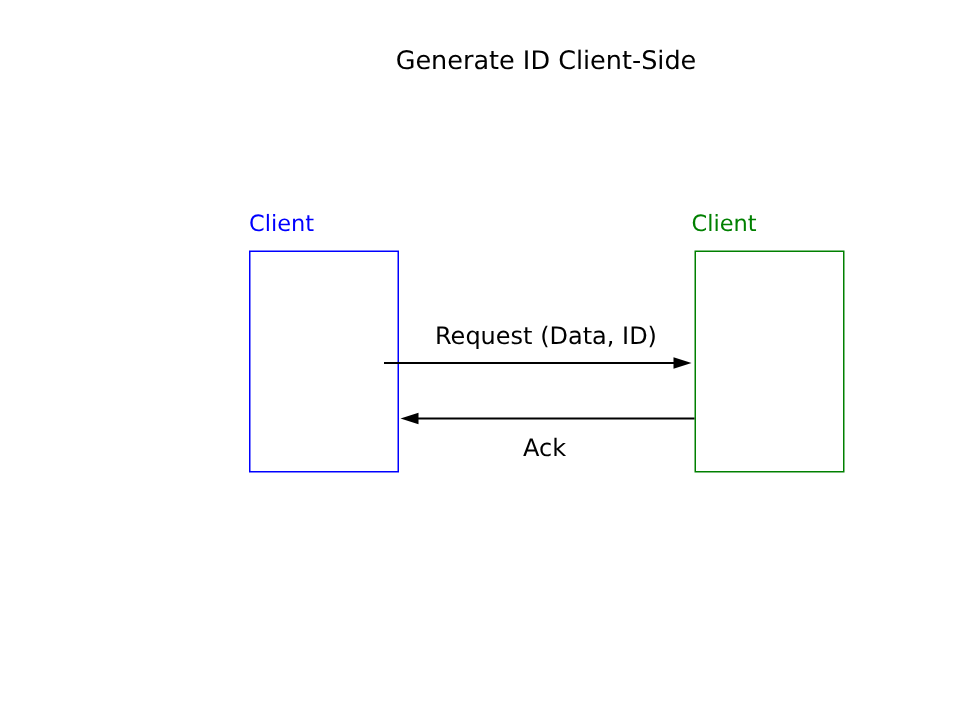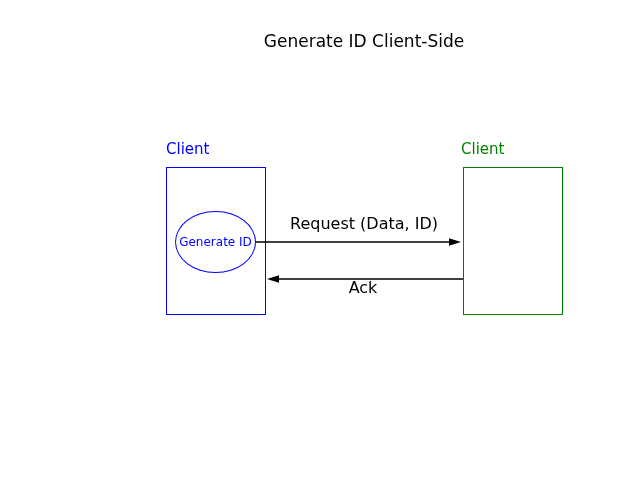--- a/index.html
+++ b/index.html
@@ -78,40 +78,37 @@
 
   .message-label {
     position: absolute;
     transform: translateX(-50%);
     font-size: 16px;
     line-height: 1;
     color: var(--text-color);
     white-space: nowrap;
   }
   .message-label.request { left: 328px; top: 216px; }
-  .message-label.ack     { left: 327px; top: 280px; }
+  .message-label.ack     { left: 327px; top: 291px; }
 </style>
 </head>
 <body>
 
 <div class="stage">
 
   <div class="diagram-title">Generate ID Client-Side</div>
 
   <div class="actor-label client">Client</div>
 
   <div class="actor-label server">Client</div>
 
   <div class="actor-box client"></div>
 
   <div class="actor-box server"></div>
 
-  <div class="node-ellipse">
-    <span class="node-label">Generate ID</span>
-  </div>
 
   <svg class="arrow-svg request" width="207" height="16">
     <line x1="0" y1="8" x2="196" y2="8" stroke="var(--arrow-color)" stroke-width="1.4"></line>
     <polygon points="205,8 193,4.2 193,11.8" fill="var(--arrow-color)"></polygon>
   </svg>
 
   <div class="message-label request">Request (Data, ID)</div>
 
   <svg class="arrow-svg ack" width="197" height="16">
     <line x1="11" y1="8" x2="197" y2="8" stroke="var(--arrow-color)" stroke-width="1.4"></line>

